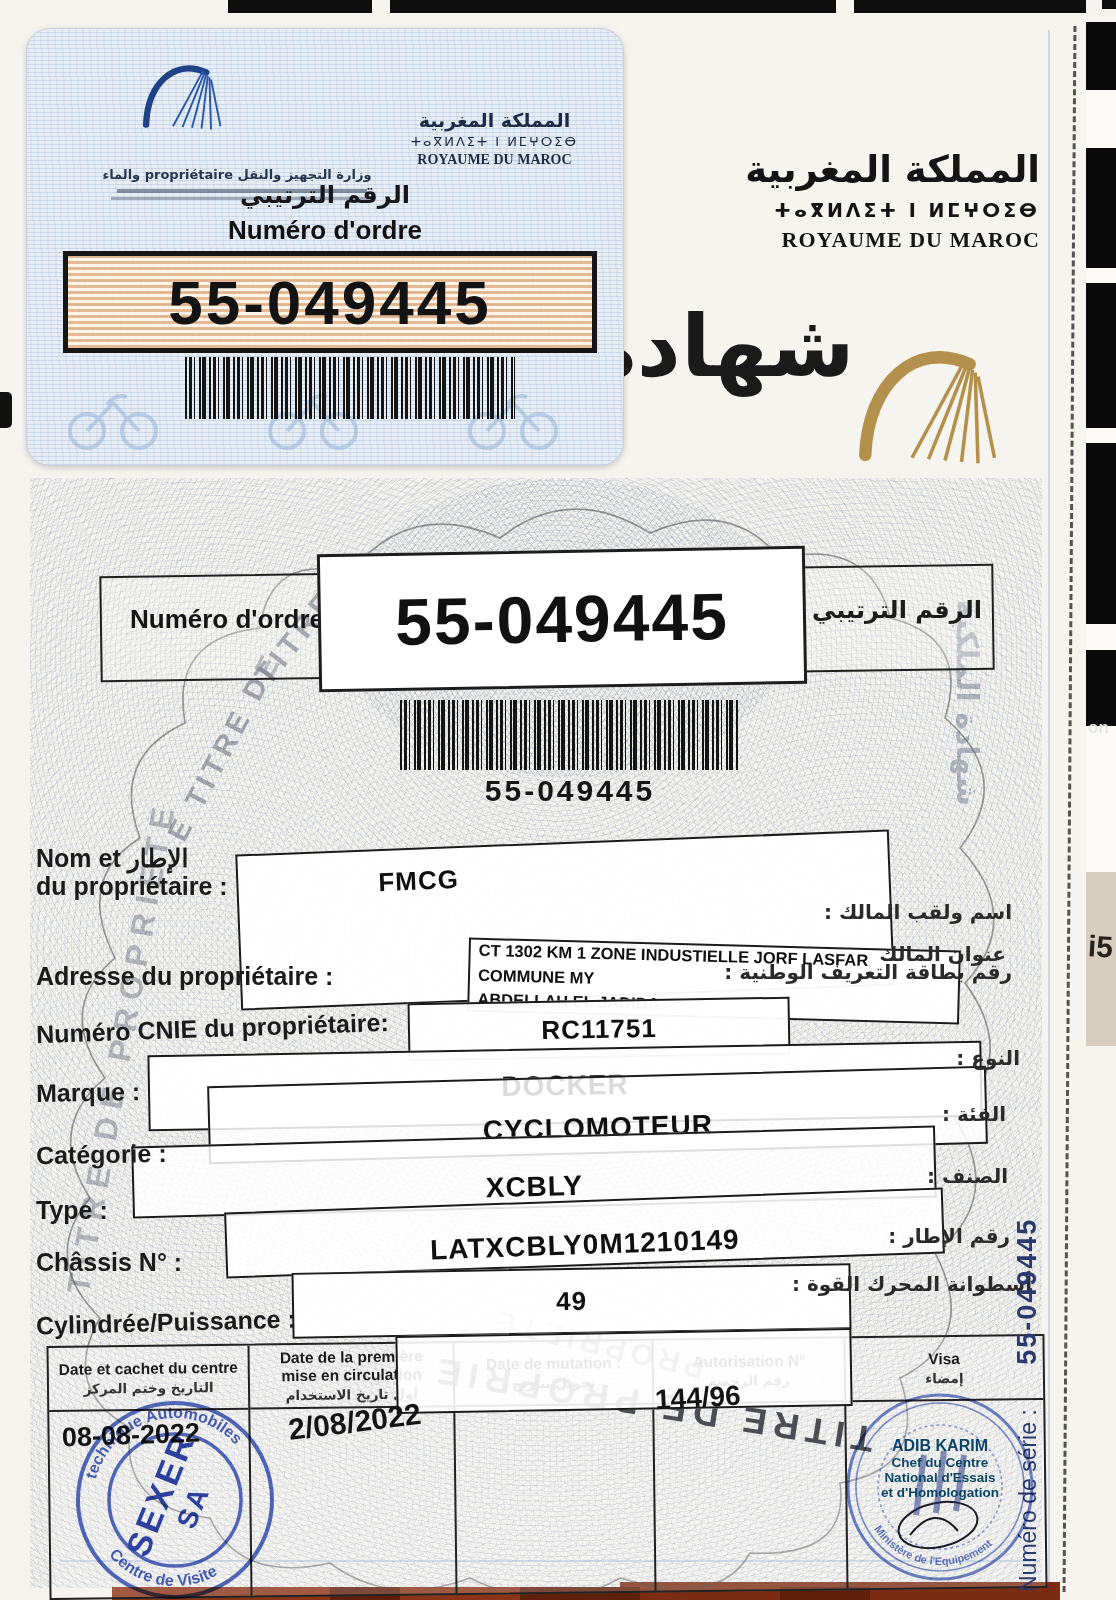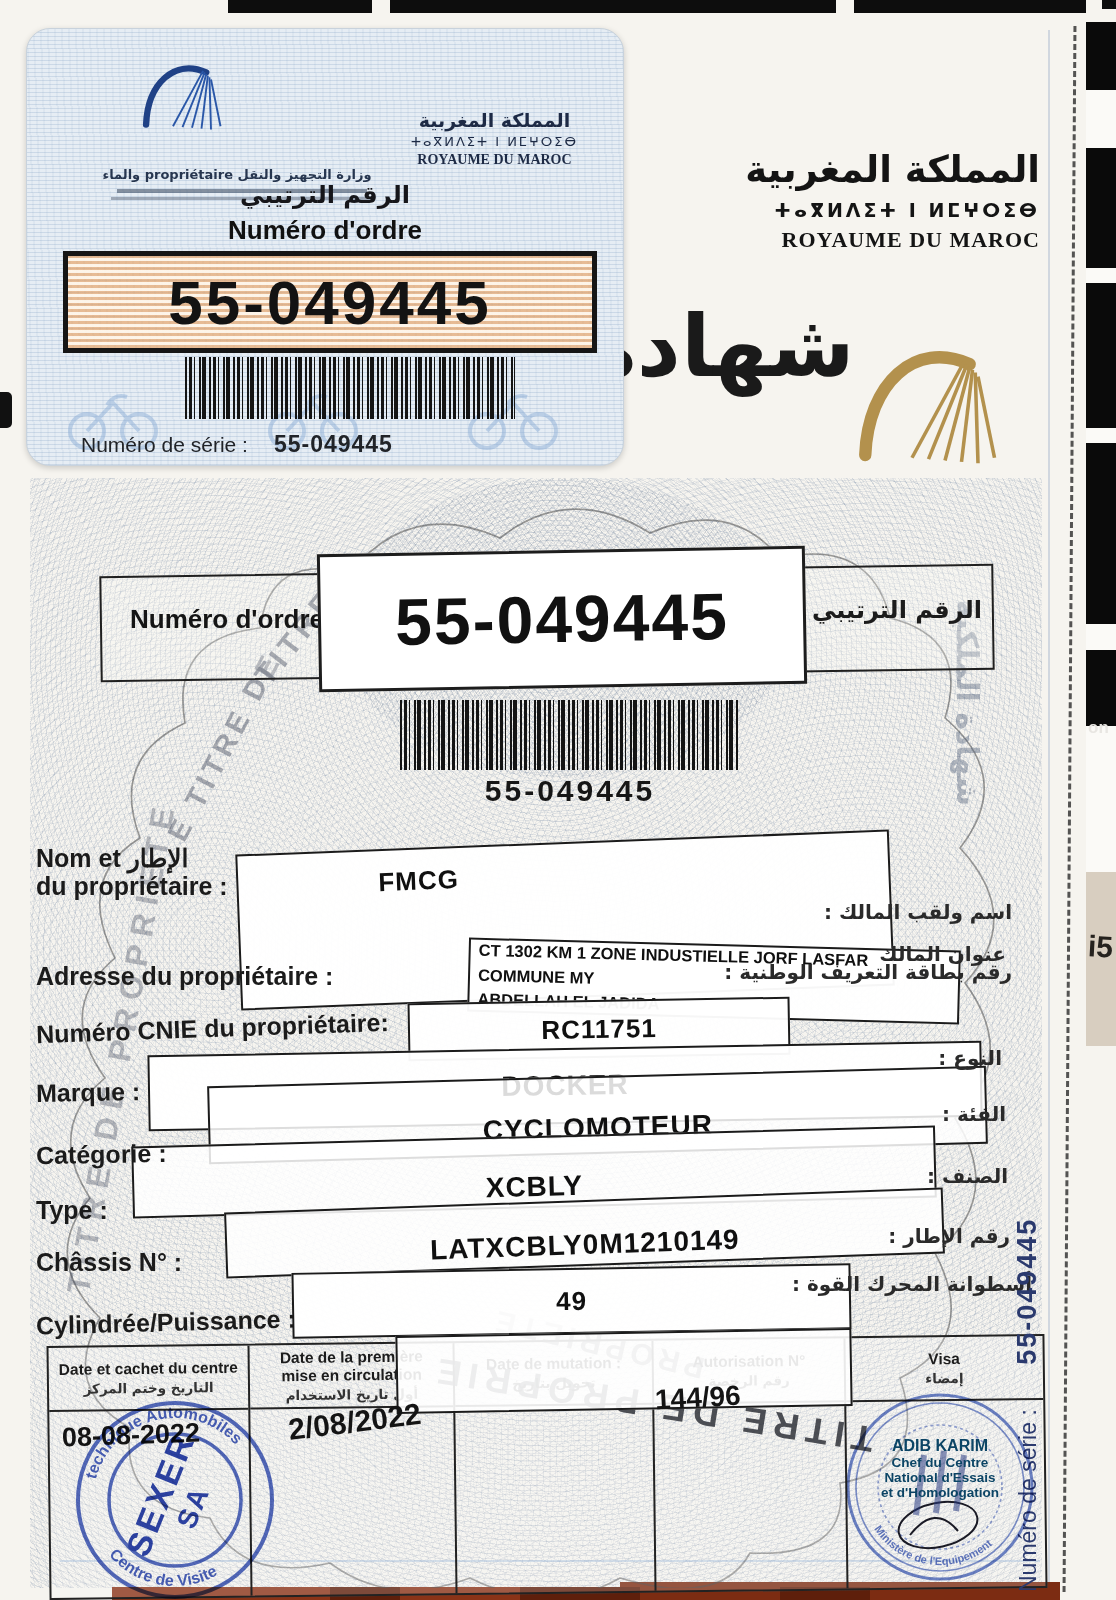--- a/index.html
+++ b/index.html
@@ -170,21 +170,21 @@
   <div class="abs flabel" style="left:36px;top:1014px;transform:rotate(-2deg);">Numéro CNIE du propriétaire:</div>
   <div class="abs flabel" style="left:36px;top:1078px;transform:rotate(-1deg);">Marque :</div>
   <div class="abs flabel" style="left:36px;top:1140px;transform:rotate(-1deg);">Catégorie :</div>
   <div class="abs flabel" style="left:36px;top:1196px;">Type :</div>
   <div class="abs flabel" style="left:36px;top:1248px;">Châssis N° :</div>
   <div class="abs flabel" style="left:36px;top:1308px;transform:rotate(-1.5deg);">Cylindrée/Puissance :</div>
 
   <div class="abs alabel ar" style="right:104px;top:900px;">اسم ولقب المالك :</div>
   <div class="abs alabel ar" style="right:110px;top:942px;">عنوان المالك</div>
   <div class="abs alabel ar" style="right:104px;top:960px;">رقم بطاقة التعريف الوطنية :</div>
-  <div class="abs alabel ar" style="right:114px;top:1046px;margin-left:43px;">النوع :</div>
+  <div class="abs alabel ar" style="right:96px;top:1046px;margin-left:43px;">النوع :</div>
   <div class="abs alabel ar" style="right:110px;top:1102px;">الفئة :</div>
   <div class="abs alabel ar" style="right:108px;top:1164px;">الصنف :</div>
   <div class="abs alabel ar" style="right:106px;top:1224px;">رقم الإطار :</div>
   <div class="abs alabel ar" style="right:84px;top:1272px;">أسطوانة المحرك القوة :</div>
 
   <div class="abs vbox" style="left:238px;top:842px;width:650px;height:152px;transform:rotate(-2.2deg);align-items:flex-start;justify-content:flex-start;">
     <span class="vval" style="margin:16px 0 0 140px;font-size:26px;">FMCG</span>
   </div>
   <div class="abs vbox" style="left:468px;top:944px;width:488px;height:70px;transform:rotate(1.5deg);justify-content:flex-start;">
     <span class="vval preline" style="font-size:16.5px;letter-spacing:0;line-height:1.5;margin-left:8px;">CT 1302 KM 1 ZONE INDUSTIELLE JORF LASFAR COMMUNE MY
@@ -333,23 +333,20 @@
           <path d="M40 62 L66 34 L92 62 M60 36 q8 -12 20 -8"></path>
         <circle cx="240" cy="62" r="17"></circle>
           <circle cx="292" cy="62" r="17"></circle>
           <path d="M240 62 L266 34 L292 62 M260 36 q8 -12 20 -8"></path>
         <circle cx="440" cy="62" r="17"></circle>
           <circle cx="492" cy="62" r="17"></circle>
           <path d="M440 62 L466 34 L492 62 M460 36 q8 -12 20 -8"></path>
       </g>
     </svg>
     <div class="abs barcode stk-barcode"></div>
-    <div class="abs stk-serial nowrap">
-      <span>Numéro de série :</span><b>55-049445</b>
-    </div>
   </div>
 
   <div class="abs top-strip"></div>
   <div class="abs top-gap" style="left:372px;width:18px;"></div>
   <div class="abs top-gap" style="left:836px;width:18px;"></div>
   <div class="abs tr-nub"></div>
   <div class="abs film"></div>
   <div class="abs film-gap" style="top:90px;height:58px;"></div>
   <div class="abs film-gap" style="top:268px;height:15px;"></div>
   <div class="abs film-gap" style="top:428px;height:15px;"></div>

